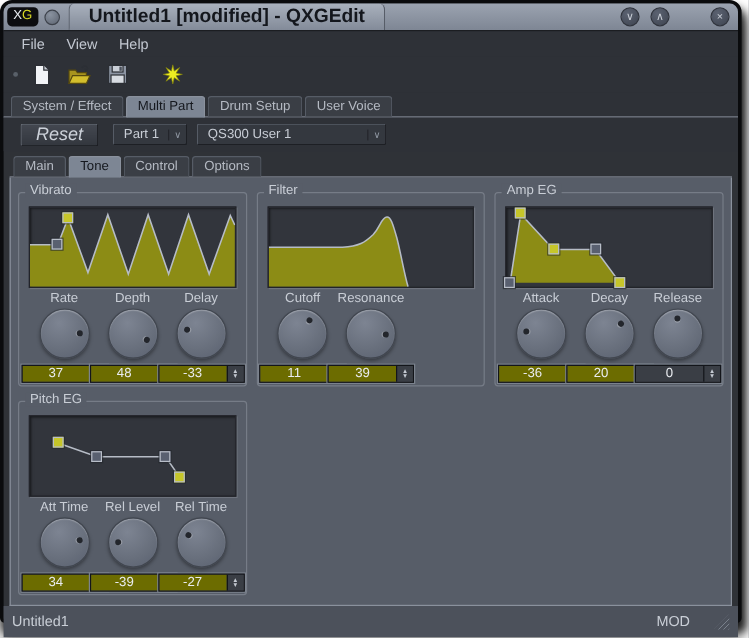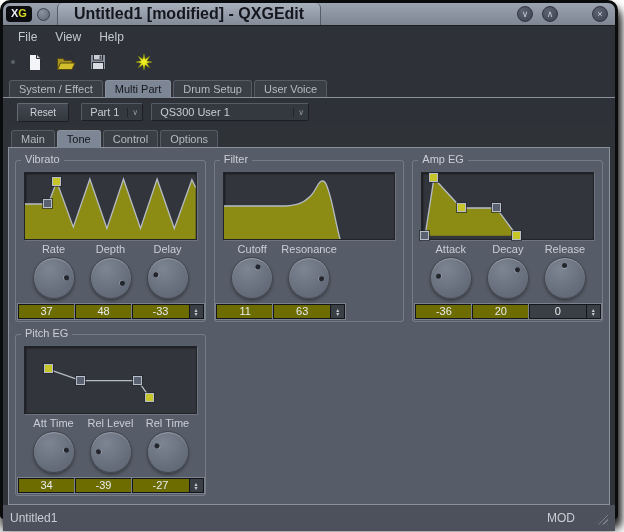--- a/index.html
+++ b/index.html
@@ -18,21 +18,21 @@
   }
   
   .titlebar {
     height:22px; flex:0 0 22px; position:relative;
     background:linear-gradient(#9ba3b0,#7e8694);
     border-radius:7px 7px 0 0;
     display:flex; align-items:center;
   }
   .xg-badge {
     margin-left:3px; background:#0c0d10; border-radius:4px;
-    padding:1px 5px 2px; font-weight:bold; font-size:11px; line-height:13px;
+    padding:1px 5px 2px; font-weight:normal; font-size:11px; line-height:13px;
   }
   .logo-ch0 { color:#e9ecf1; }
   .logo-ch1 { color:#d9d925; }
   .orb {
     width:13px; height:13px; border-radius:50%; margin-left:5px;
     background:radial-gradient(circle at 35% 30%, #8a93a0, #5d6471);
     border:1px solid #3d424b;
   }
   .title-tab {
     margin-left:7px; height:22px; display:flex; align-items:center;
@@ -81,22 +81,23 @@
     background:#7d8694; color:#15181e; border-color:#8a919d;
     margin-bottom:-1px; padding-bottom:3px; z-index:2;
   }
   .controls-row {
     height:28px; flex:0 0 28px; background:#2e3137;
     display:flex; align-items:center; padding-left:14px; gap:8px;
   }
   .btn-reset {
     background:linear-gradient(#434750,#33373e);
     border:1px solid #656b75; border-bottom-color:#1d1f24; border-right-color:#1d1f24;
-    border-radius:2px; color:#ccd1d9; font-size:10px; height:19px; padding:0 12px;
+    border-radius:2px; color:#ccd1d9; font-size:15px; height:19px; padding:0 12px;
     font-family:inherit;
+    font-style:italic;
   }
   .combo {
     display:flex; align-items:center; height:18px; border-radius:2px;
     background:#34383f; border:1px solid #565c66;
     border-bottom-color:#1d1f24; border-right-color:#1d1f24;
     color:#c8cdd5; font-size:11px;
   }
   .combo .val { flex:1; padding:0 8px; white-space:nowrap; overflow:hidden; }
   .combo .arrow { width:15px; text-align:center; color:#9098a3; font-size:8px; border-left:1px solid #23252b; }
   .combo .arrow::before { content:"∨"; }
@@ -318,21 +319,21 @@
               <span class="spin-val">11</span>
               <span class="spin-btn"></span>
             </div>
           </div>
           <div class="ctl">
             <div class="ctl-label">Resonance</div>
             <div class="knob">
               <div class="arm" style="transform: rotate(91.4062deg);"></div>
             </div>
             <div class="spin">
-              <span class="spin-val">63</span>
+              <span class="spin-val">39</span>
               <span class="spin-btn"></span>
             </div>
           </div>
         </div>
     </div>
 
     <div class="groupbox">
       <div class="legend">Amp EG</div>
       <div class="graph">
         <svg viewBox="0 0 100 100" preserveAspectRatio="none">

